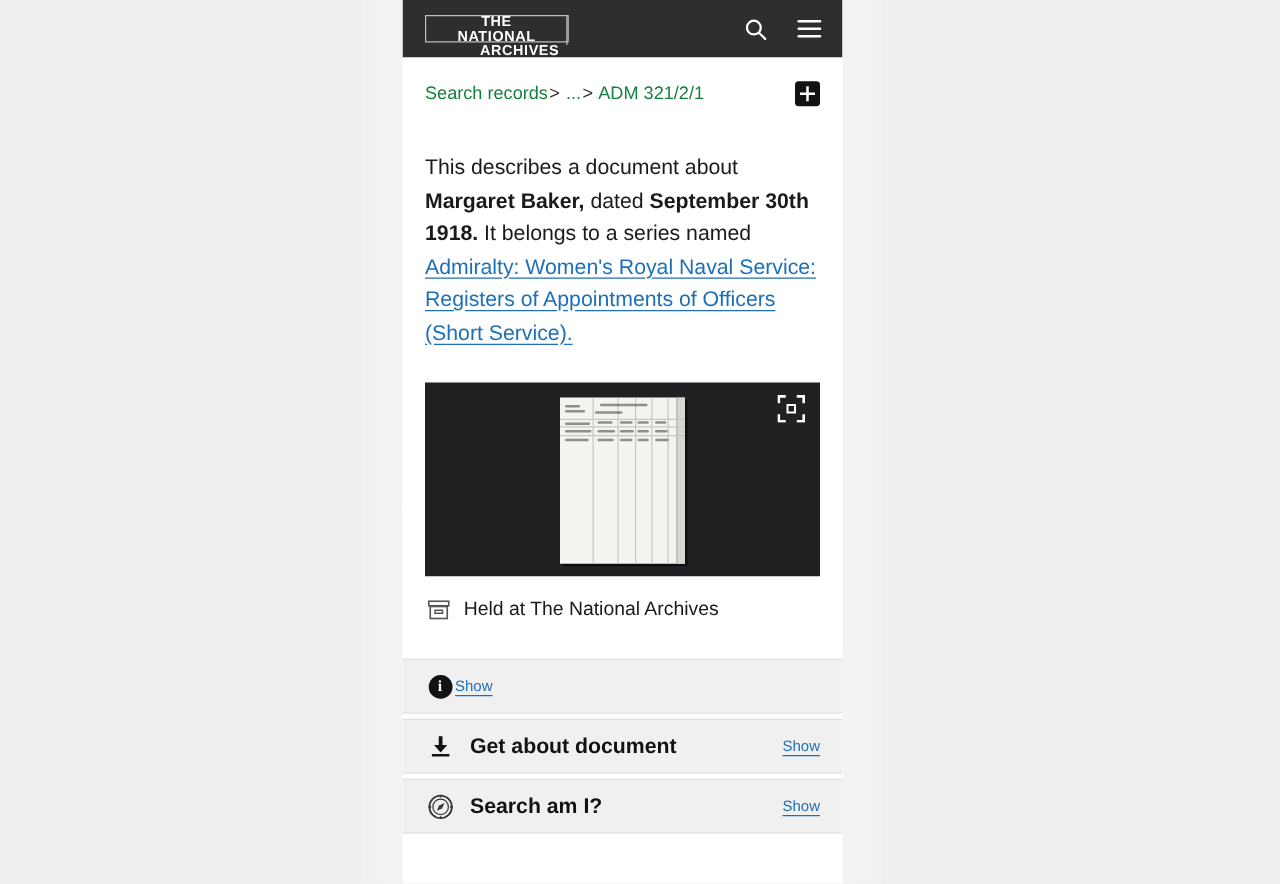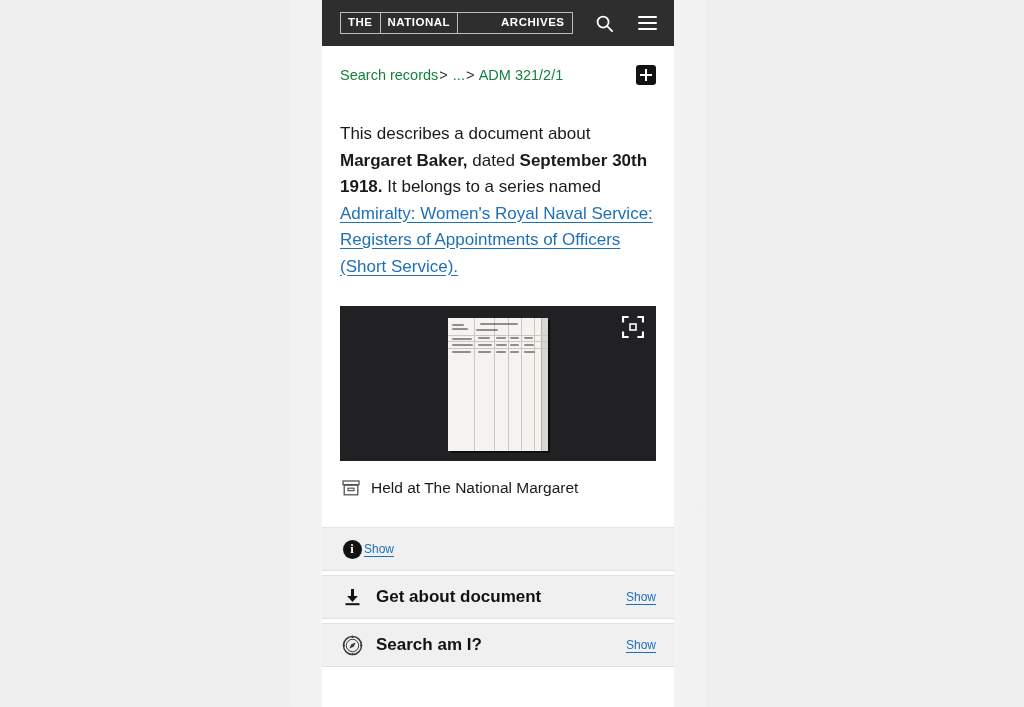--- a/index.html
+++ b/index.html
@@ -46,20 +46,21 @@
     align-items: center;
     padding: 0 14px 0 18px;
     justify-content: space-between;
   }
 
   .logo {
     display: flex;
     align-items: stretch;
     border: 1px solid #bdbdbd;
     height: 22px;
+    flex-direction: column;
   }
   .logo-box {
     display: flex;
     align-items: center;
     justify-content: center;
     padding: 0 7px;
     color: #ffffff;
     font-size: 11.5px;
     font-weight: 700;
     letter-spacing: 0.5px;
@@ -350,21 +351,21 @@
           </svg>
         </div>
       </div>
 
       <div class="held-row">
         <svg width="18" height="16" viewBox="0 0 18 16">
           <rect x="1" y="1" width="16" height="3.6" fill="none" stroke="#555" stroke-width="1.3"></rect>
           <rect x="2.2" y="5.2" width="13.6" height="9.6" fill="none" stroke="#555" stroke-width="1.3"></rect>
           <rect x="6" y="8.2" width="6" height="2.4" fill="none" stroke="#555" stroke-width="1.2"></rect>
         </svg>
-        <span>Held at The National Margaret</span>
+        <span>Held at The National Archives</span>
       </div>
     </div>
 
     <div class="accordion">
 
       <div class="acc-row">
         <div class="acc-icon">
           <div class="info-dot">i</div>
         </div>
         <div class="acc-show">Show</div>

